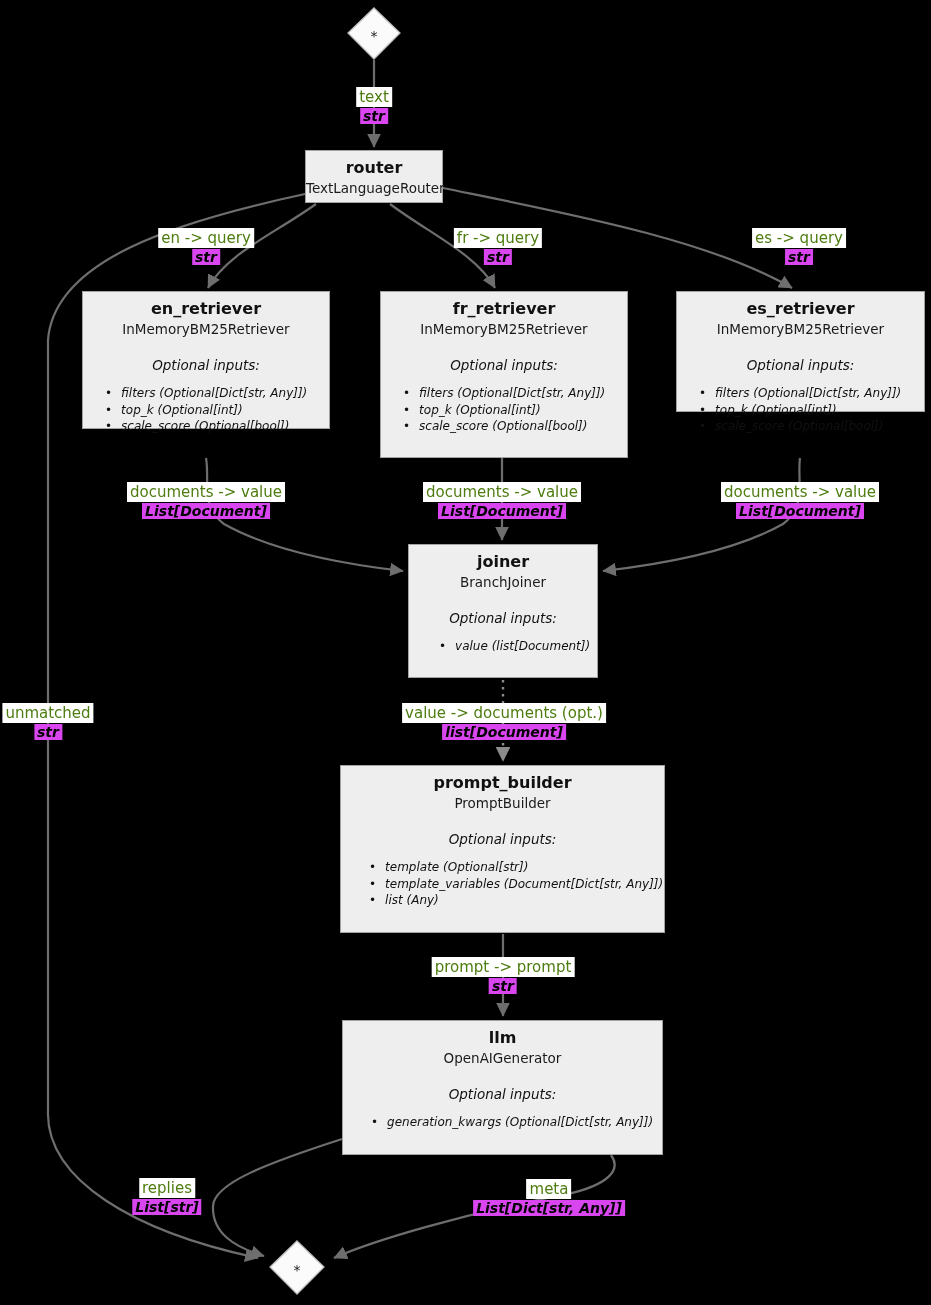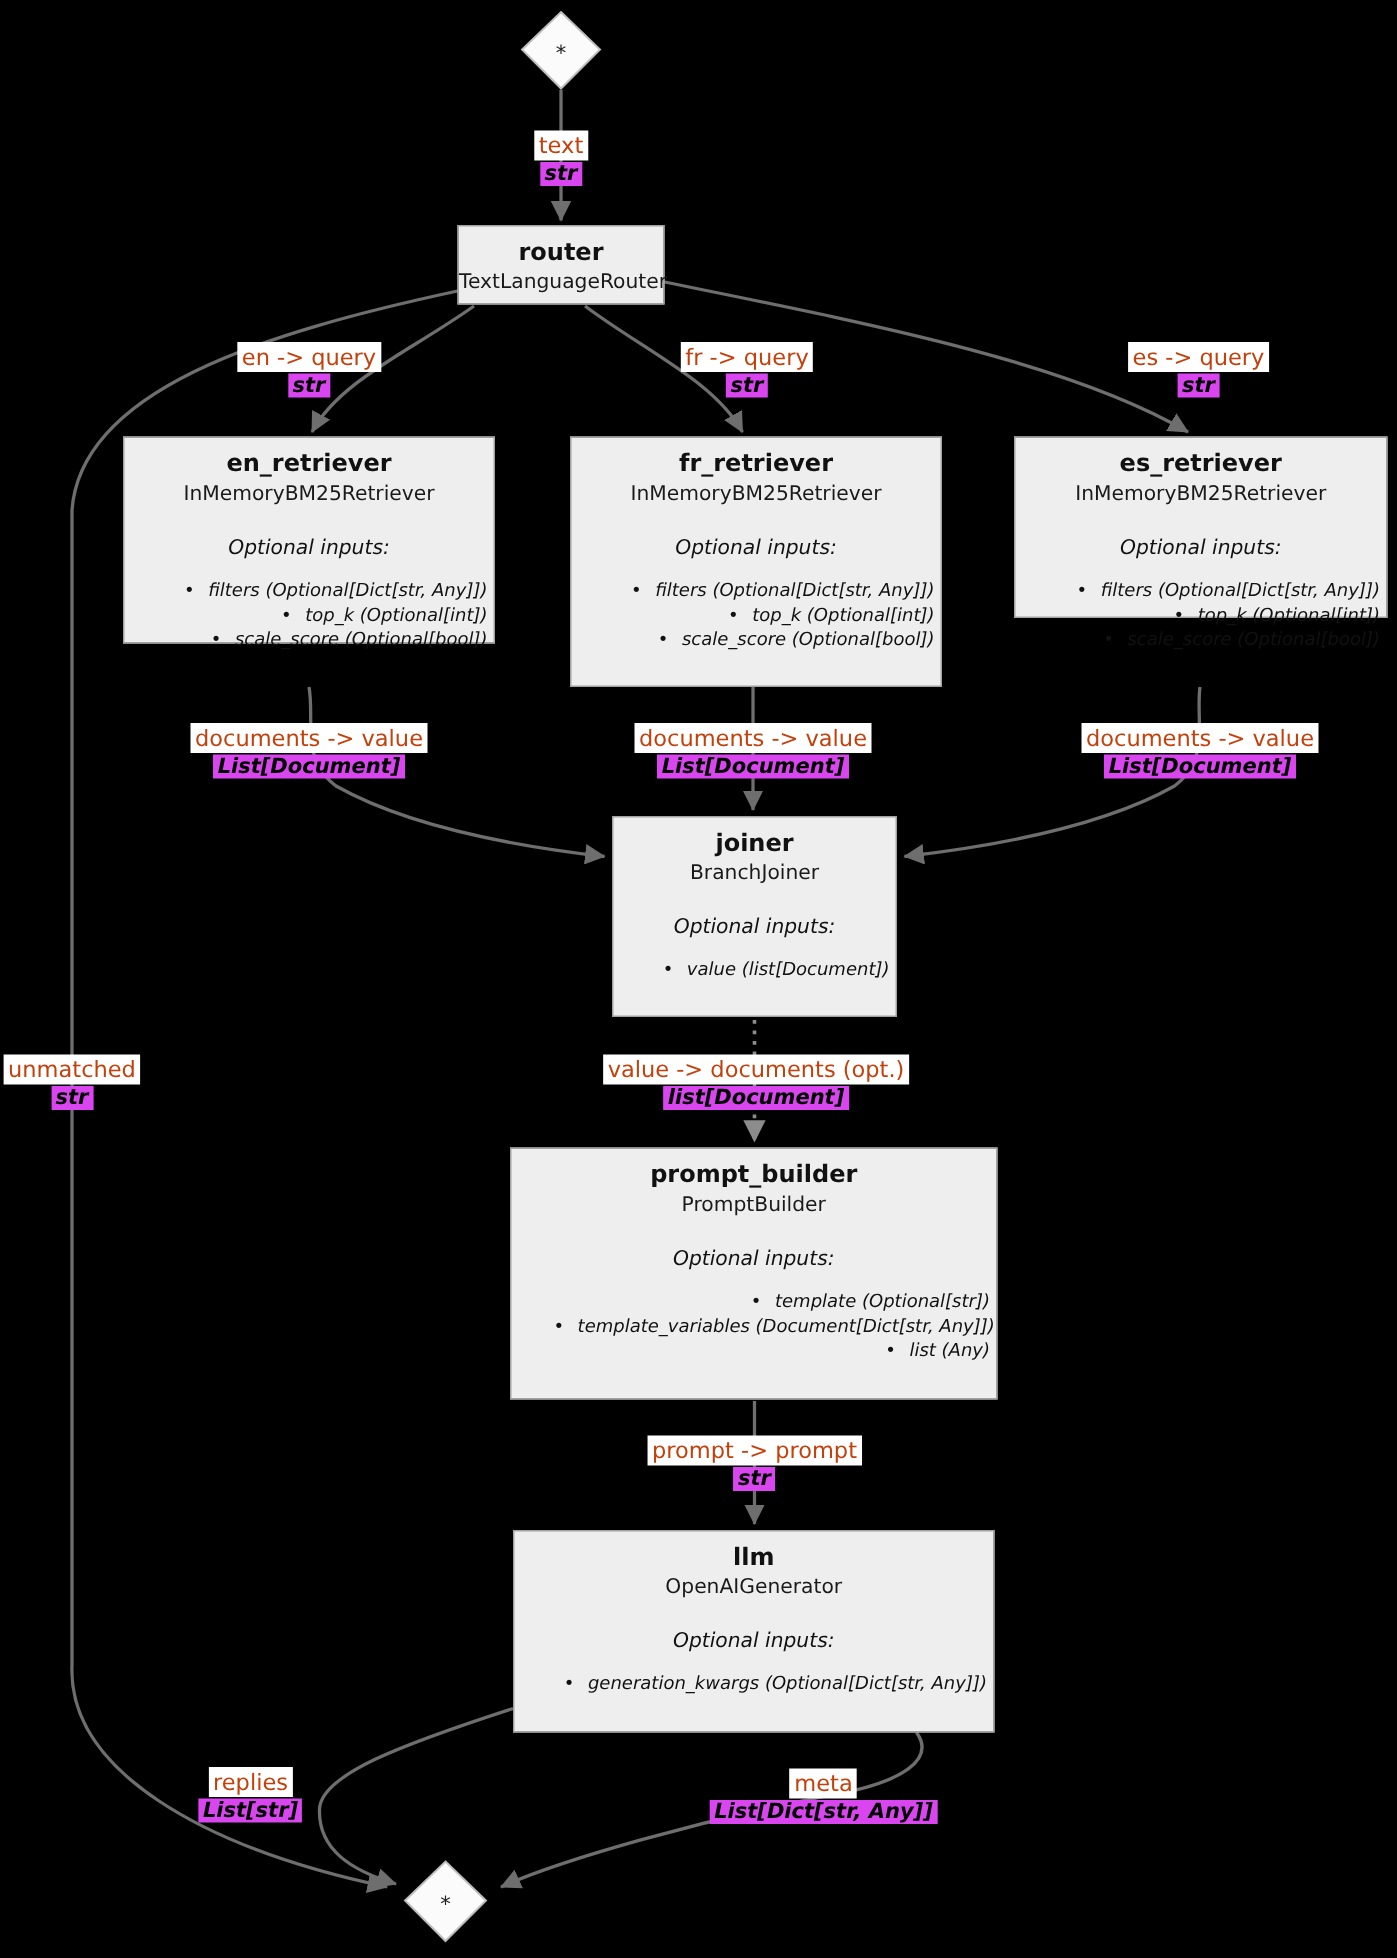--- a/index.html
+++ b/index.html
@@ -17,31 +17,31 @@
     border:1.5px solid #a2a2a2;
     box-sizing:border-box;
     color:#111;
     text-align:center;
   }
   .node-title{padding-top:6px;font-size:16px;font-weight:700;line-height:22px;}
   .node-class{font-size:13.5px;line-height:19px;color:#1a1a1a;}
   .opt-header{margin-top:17px;font-style:italic;font-size:13.5px;line-height:19px;}
   .inputs{
     list-style:none;margin:10px 0 0 0;padding:0 4px 0 22px;
-    text-align:right;font-style:italic;font-size:12px;line-height:16.5px;
+    text-align:left;font-style:italic;font-size:12px;line-height:16.5px;
     white-space:nowrap;color:#111;
   }
   .inputs li::before{content:"\2022";margin-right:9px;font-style:normal;}
   .elabel{
     position:absolute;z-index:4;
     transform:translateX(-50%);
     text-align:center;line-height:0;white-space:nowrap;
   }
   .elabel .main{
-    display:inline-block;background:#ffffff;color:#c2410c;
+    display:inline-block;background:#ffffff;color:#4d7c0f;
     font-size:15px;line-height:20px;padding:0 3px;
   }
   .elabel .typ{
     display:inline-block;background:#d946ef;color:#000;
     font-size:14px;line-height:16px;padding:0 3px;margin-top:1px;
     font-style:italic;font-weight:700;
   }
   .dlabel{
     position:absolute;z-index:4;
     transform:translate(-50%,-50%);

